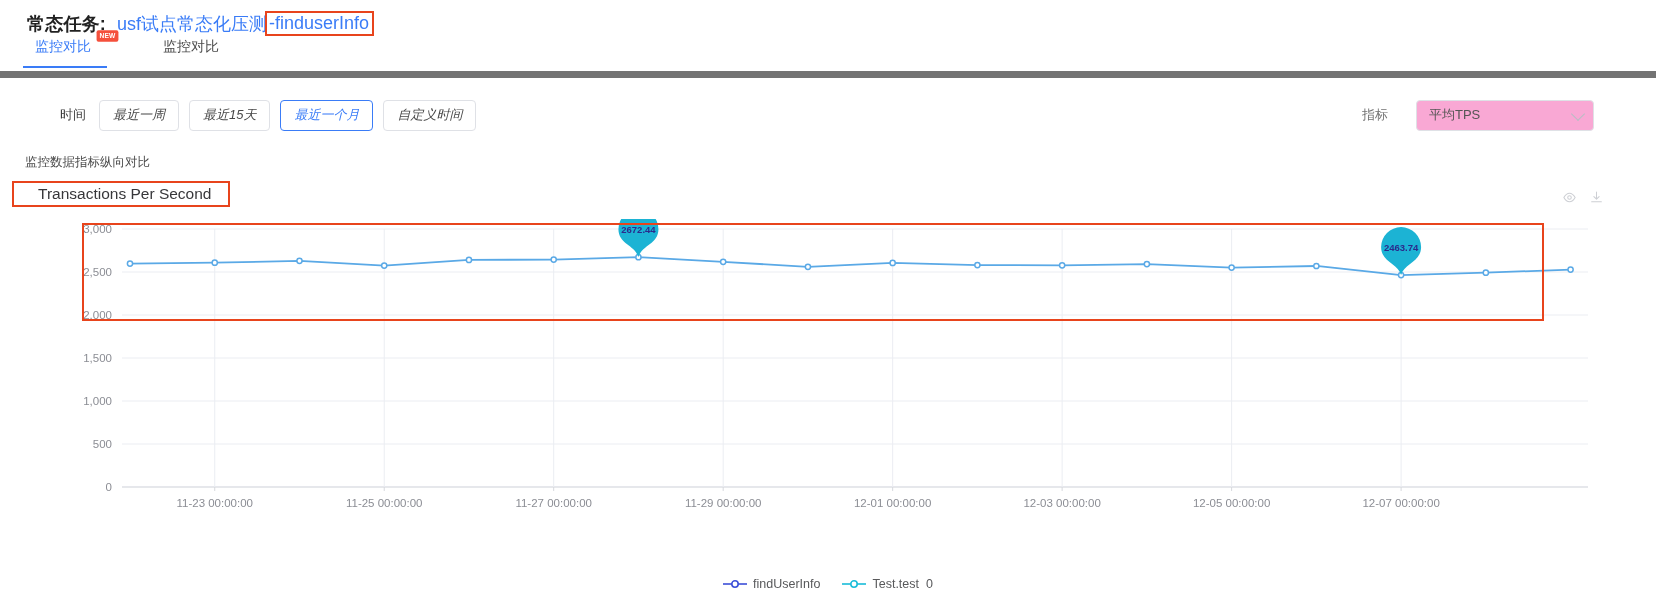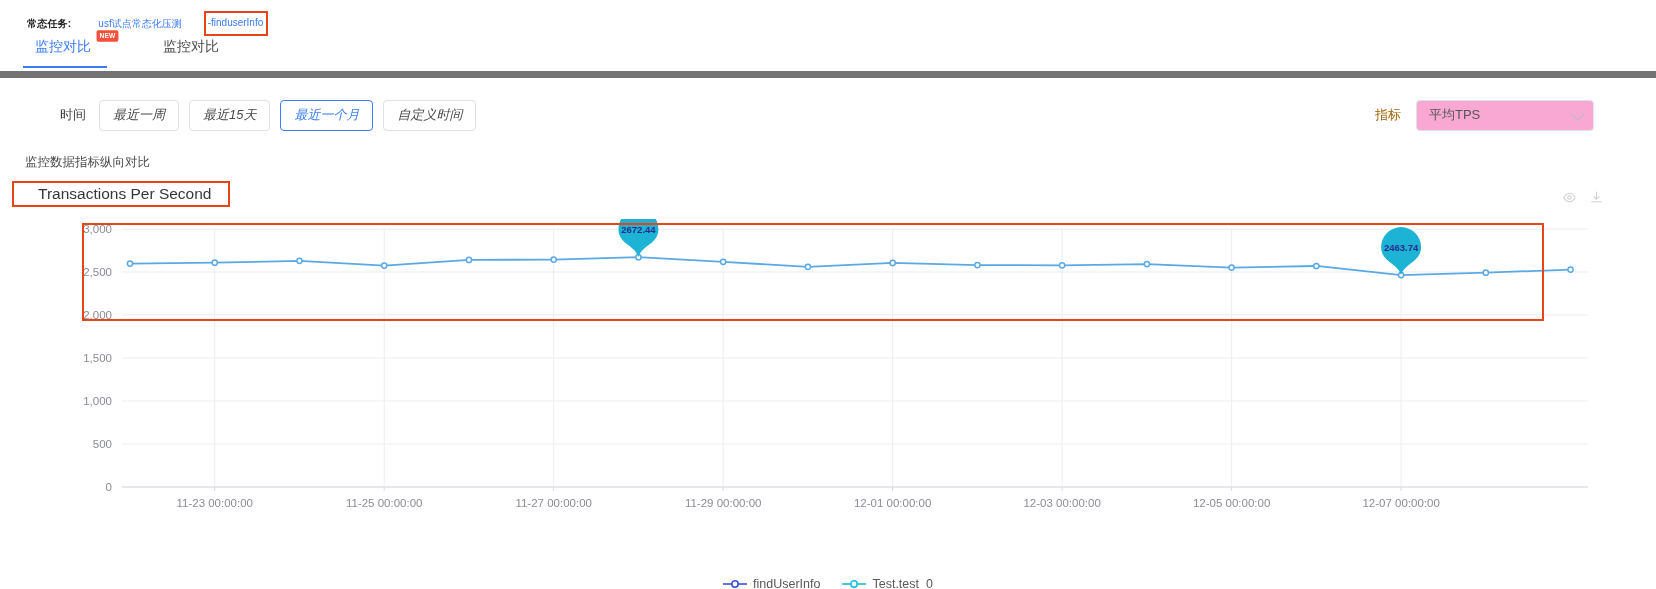--- a/index.html
+++ b/index.html
@@ -19,33 +19,32 @@
 
   
   .page-head {
     padding: 11px 0 0 27px;
     height: 26px;
     box-sizing: border-box;
   }
   .title-line {
     display: flex;
     align-items: center;
-    font-size: 10px;
+    font-size: 18px;
     line-height: 18px;
     white-space: nowrap;
-    gap: 24px;
   }
   .title-prefix {
     font-weight: bold;
     color: #222222;
     letter-spacing: .2px;
   }
   .title-link {
     color: #3a7cf7;
-    margin-left: 3px;
+    margin-left: 11px;
     cursor: pointer;
   }
   .title-link-tail {
     color: #3a7cf7;
     cursor: pointer;
   }
   .hl-box-inline {
     position: relative;
     display: inline-block;
     padding: 1px 3px 2px 2px;
@@ -145,22 +144,22 @@
   .seg-btn.selected {
     border-color: #3a7cf7;
     color: #3a7cf7;
   }
   .filter-right {
     display: flex;
     align-items: center;
   }
   .select-label {
     font-size: 13px;
-    color: #a16207;
-    margin-right: 15px;
+    color: #737373;
+    margin-right: 28px;
     white-space: nowrap;
   }
   .select-box {
     position: relative;
     width: 178px;
     height: 31px;
     border: 1px solid #dfe1e6;
     border-radius: 4px;
     background: #f9a8d4;
     display: flex;

